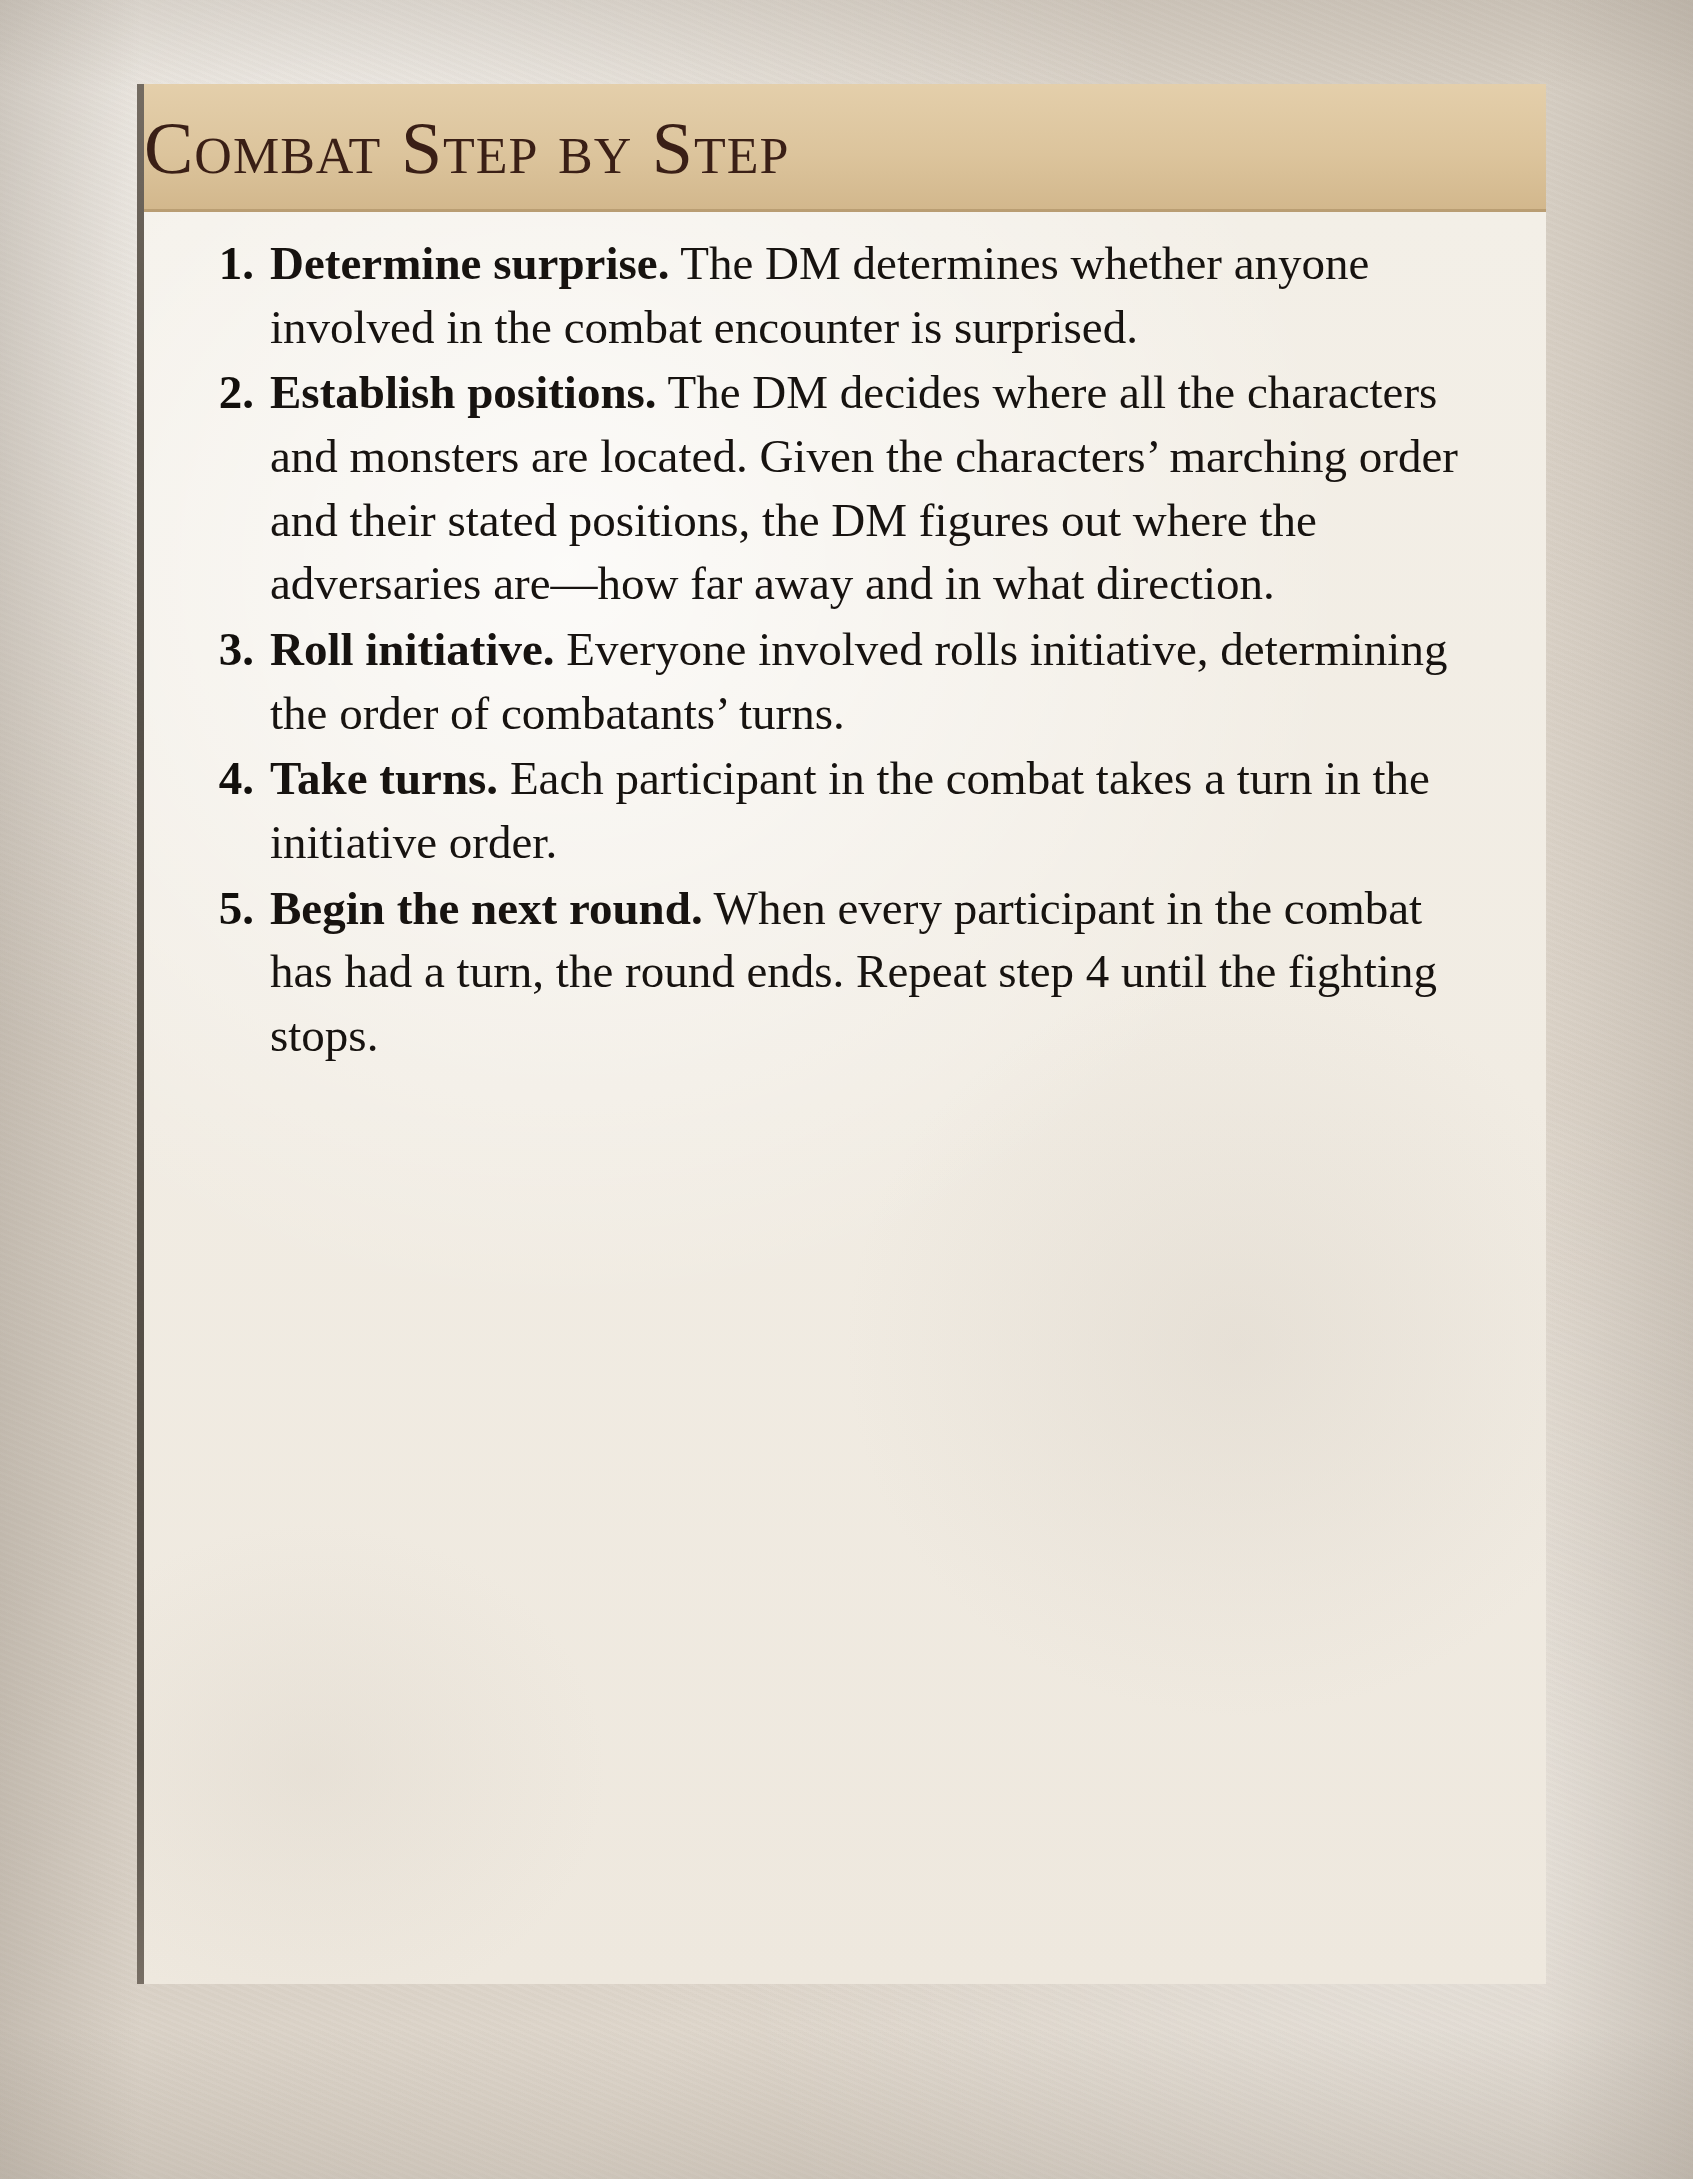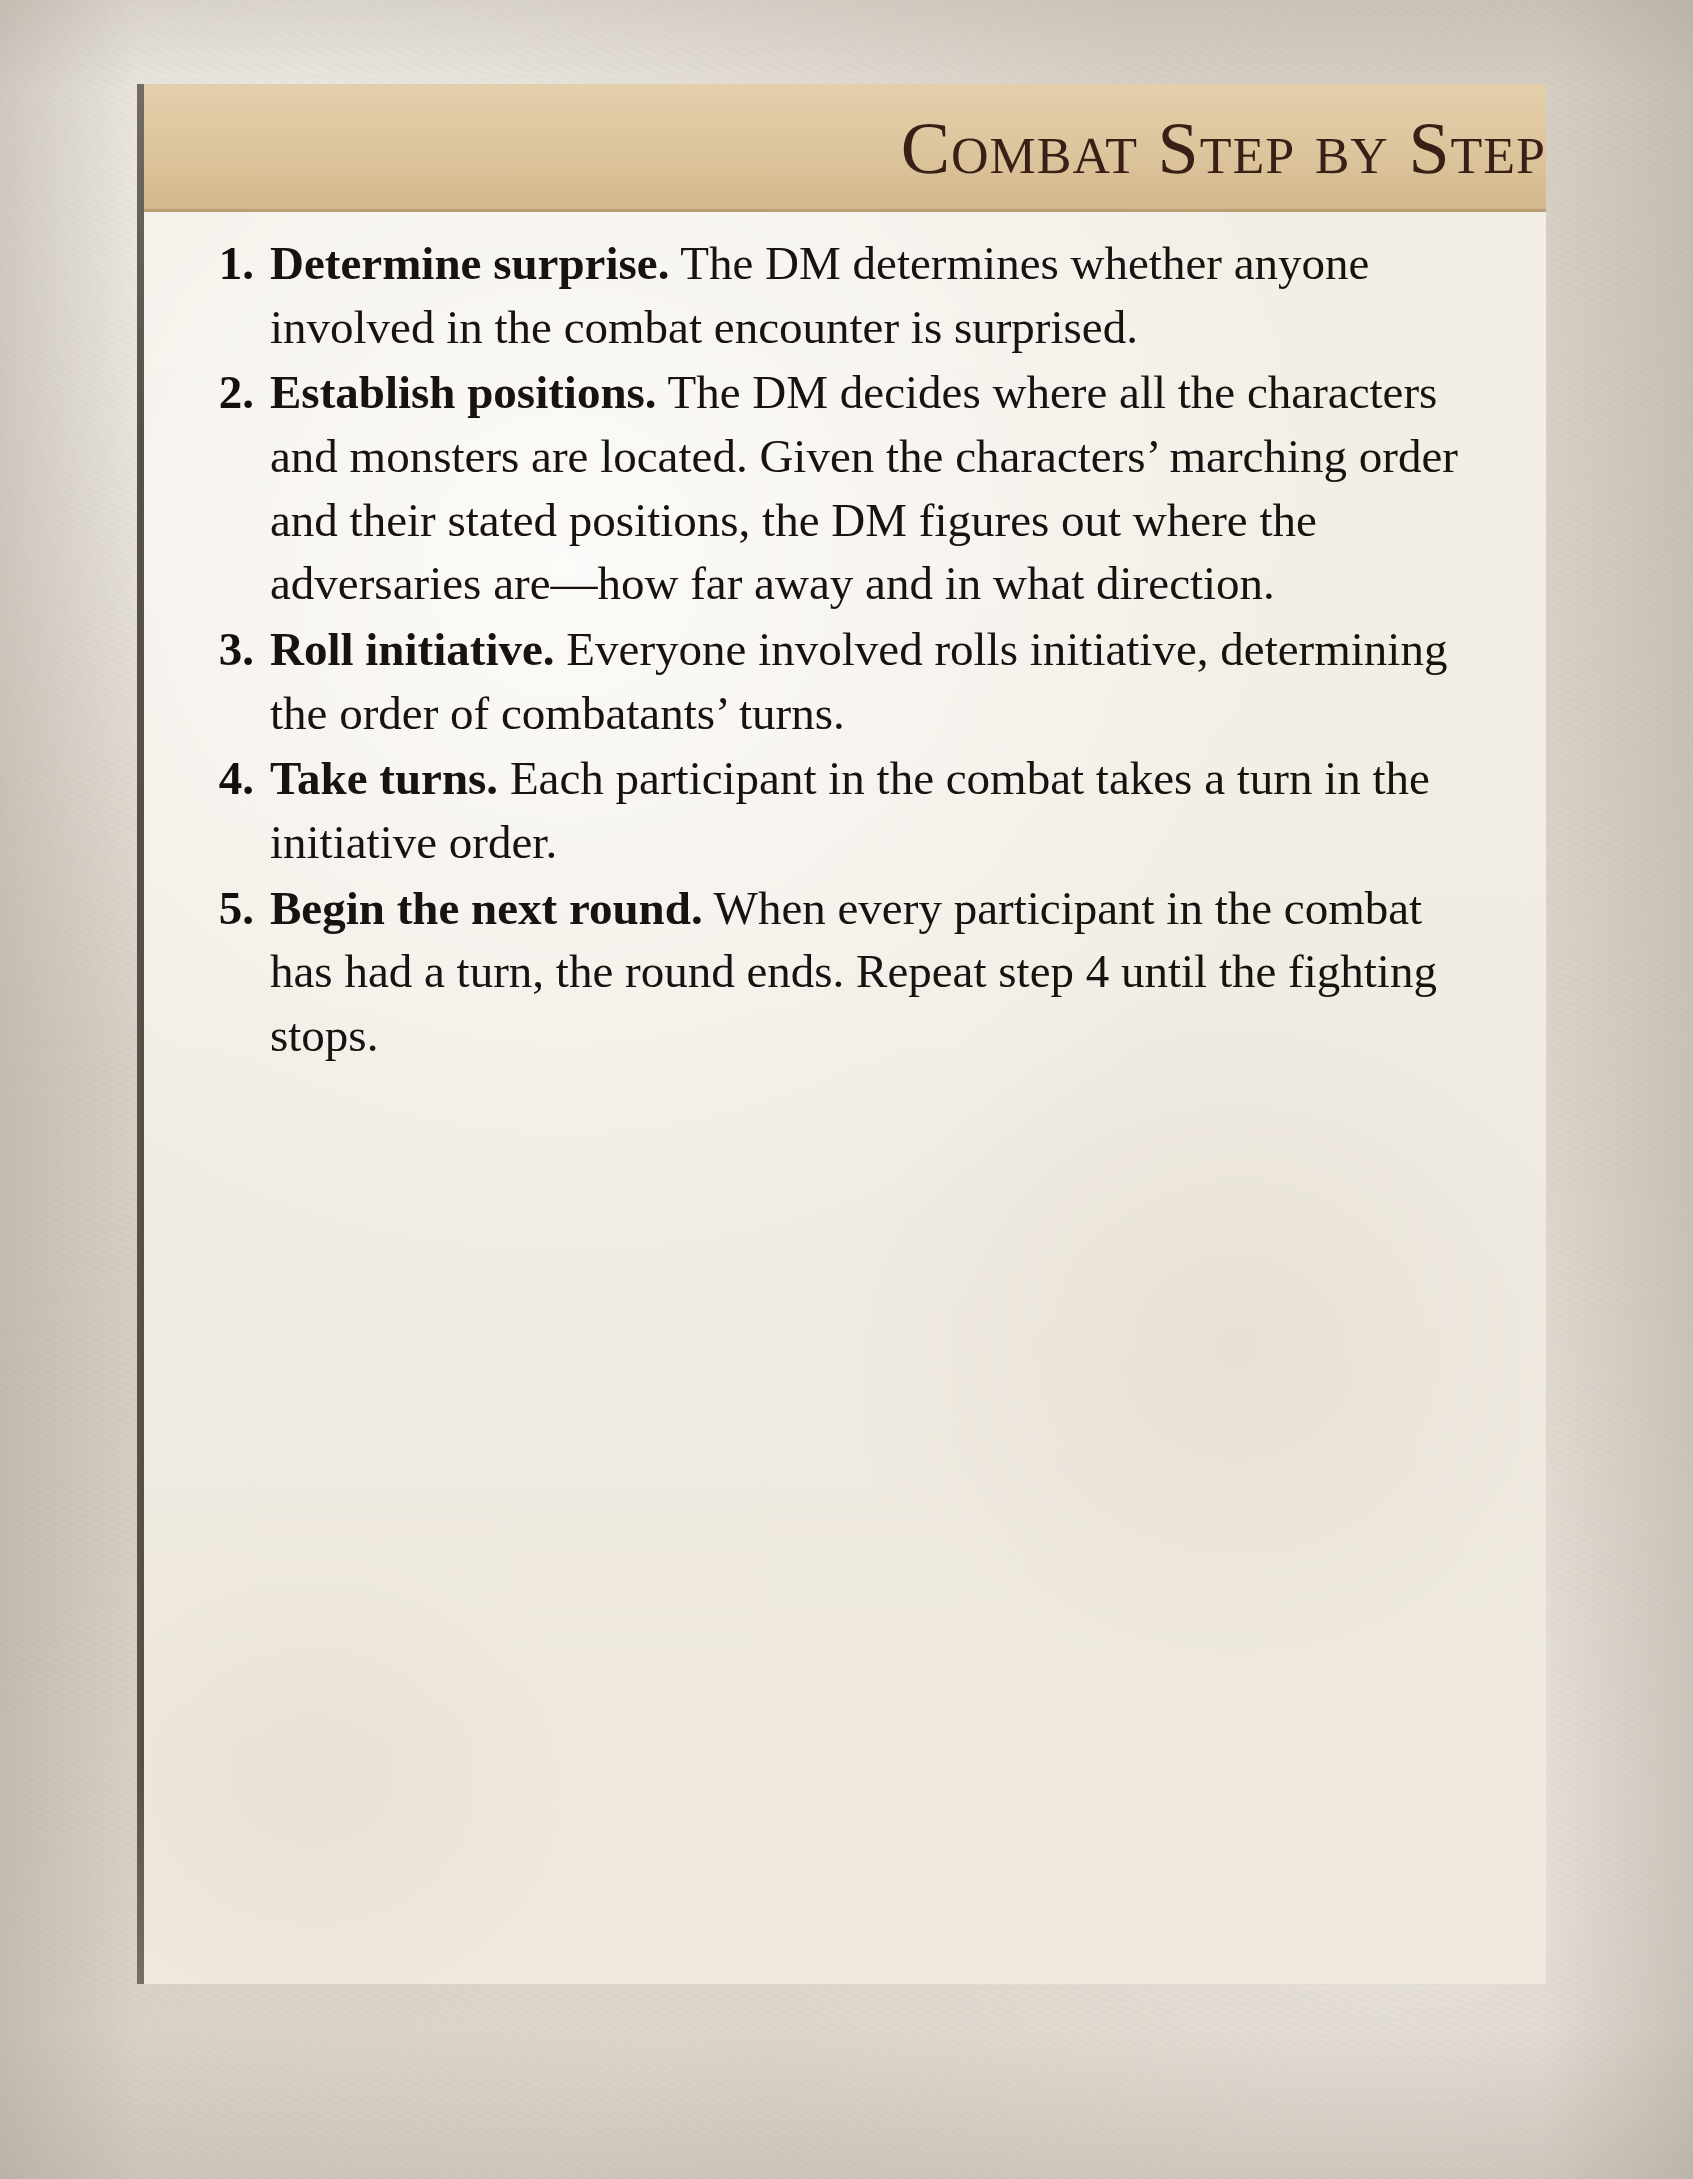--- a/index.html
+++ b/index.html
@@ -84,21 +84,21 @@
     top: 84px;
     width: 1402px;
     height: 128px;
     background: linear-gradient(to bottom, #e4cfab 0%, #dcc49c 55%, #d2b78c 100%);
     box-shadow: inset 0 -3px 0 0 rgba(140,110,70,0.35);
   }
   .sidebar-title {
     position: absolute;
     left: 0; right: 0;
     top: 10px;
-    text-align: right;
+    text-align: left;
     font-family: "Liberation Serif", serif;
     font-size: 74px;
     line-height: 110px;
     color: #3a1f16;
     letter-spacing: 1px;
     font-variant: small-caps;
     text-rendering: geometricPrecision;
     white-space: nowrap;
   }
 

